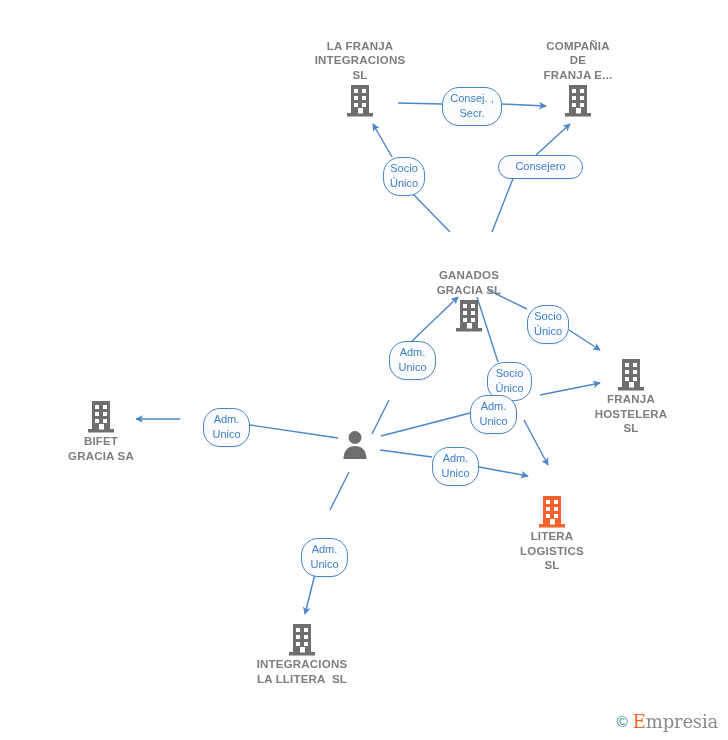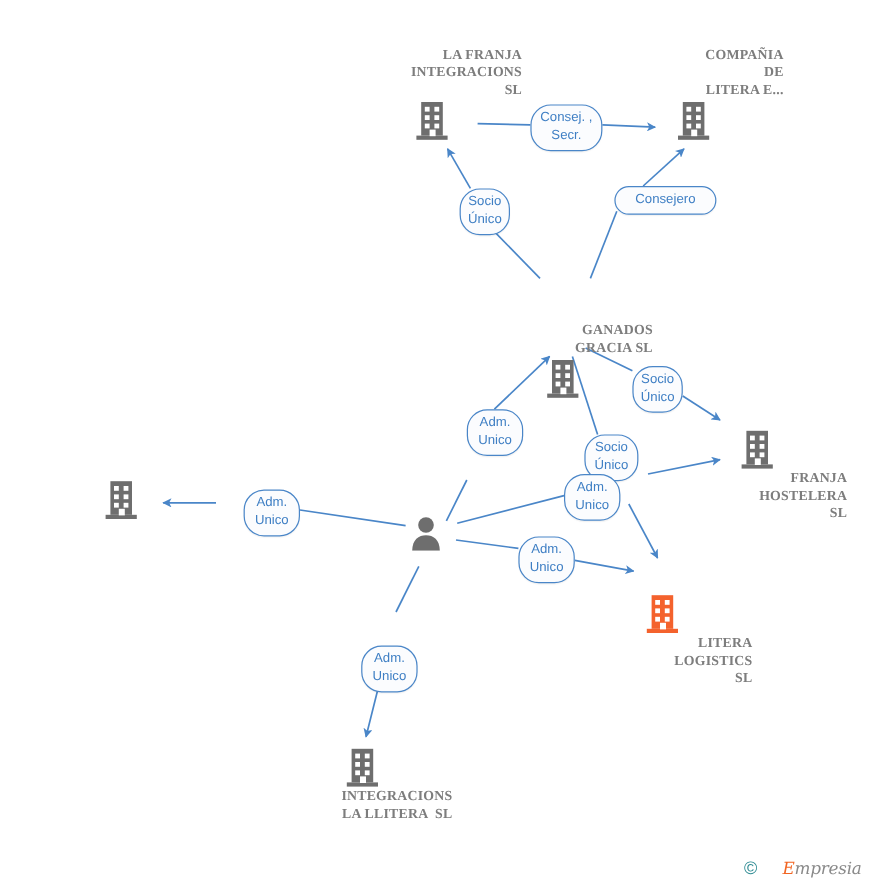--- a/index.html
+++ b/index.html
@@ -19,23 +19,22 @@
   }
   #edge-layer {
     position: absolute;
     left: 0;
     top: 0;
     width: 728px;
     height: 740px;
   }
   .node {
     position: absolute;
-    text-align: right;
+    text-align: center;
     user-select: none;
-    font-family: Liberation Serif, serif;
   }
   .node-icon {
     display: block;
     margin: 0 auto;
   }
   .node-label {
     display: block;
     font-size: 11.5px;
     line-height: 14.5px;
     color: #7d7d7d;
@@ -80,24 +79,22 @@
     gap: 5px;
     font-size: 17px;
   }
   #watermark .wm-c {
     color: #2e8b93;
     font-size: 15px;
   }
   #watermark .wm-text {
     color: #f26522;
     font-family: "DejaVu Serif", serif;
-    font-style: italic;
-    font-size: 14px;
+    font-size: 18px;
     letter-spacing: -0.2px;
-    margin-left: 16px;
   }
   #watermark .wm-text .wm-rest {
     color: #8a8a8a;
   }
 </style>
 </head>
 <body>
 
 <div id="graph-canvas">
 
@@ -144,21 +141,21 @@
     <rect x="9" y="12" width="4" height="4" fill="#fff"></rect>
     <rect x="17" y="12" width="4" height="4" fill="#fff"></rect>
     <rect x="9" y="19" width="4" height="4" fill="#fff"></rect>
     <rect x="17" y="19" width="4" height="4" fill="#fff"></rect>
     <rect x="13" y="24" width="5" height="5.5" fill="#fff"></rect>
   </svg>
       </div>
       <div class="node company label-above" style="width: 150px; left: 503px; top: 38.5px;">
         <span class="node-label">COMPAÑIA
 DE
-LITERA E...</span>
+FRANJA E...</span>
         <svg class="node-icon" width="30" height="34" viewBox="0 0 30 34">
     <rect x="6" y="1" width="18" height="28" fill="#6e6e6e"></rect>
     <rect x="2" y="29" width="26" height="3.5" fill="#6e6e6e"></rect>
     <rect x="9" y="5" width="4" height="4" fill="#fff"></rect>
     <rect x="17" y="5" width="4" height="4" fill="#fff"></rect>
     <rect x="9" y="12" width="4" height="4" fill="#fff"></rect>
     <rect x="17" y="12" width="4" height="4" fill="#fff"></rect>
     <rect x="9" y="19" width="4" height="4" fill="#fff"></rect>
     <rect x="17" y="19" width="4" height="4" fill="#fff"></rect>
     <rect x="13" y="24" width="5" height="5.5" fill="#fff"></rect>
@@ -200,20 +197,22 @@
     <rect x="6" y="1" width="18" height="28" fill="#6e6e6e"></rect>
     <rect x="2" y="29" width="26" height="3.5" fill="#6e6e6e"></rect>
     <rect x="9" y="5" width="4" height="4" fill="#fff"></rect>
     <rect x="17" y="5" width="4" height="4" fill="#fff"></rect>
     <rect x="9" y="12" width="4" height="4" fill="#fff"></rect>
     <rect x="17" y="12" width="4" height="4" fill="#fff"></rect>
     <rect x="9" y="19" width="4" height="4" fill="#fff"></rect>
     <rect x="17" y="19" width="4" height="4" fill="#fff"></rect>
     <rect x="13" y="24" width="5" height="5.5" fill="#fff"></rect>
   </svg>
+        <span class="node-label">BIFET
+GRACIA SA</span>
       </div>
       <div class="node person" style="width: 150px; left: 280px; top: 429px;">
         <svg class="node-icon" width="30" height="30" viewBox="0 0 30 30">
     <circle cx="15" cy="8.5" r="6.5" fill="#6e6e6e"></circle>
     <path d="M3.5 30 C3.5 20.5 9 17 15 17 C21 17 26.5 20.5 26.5 30 Z" fill="#6e6e6e"></path>
   </svg>
       </div>
       <div class="node company focus" style="width: 150px; left: 477px; top: 495px;">
         <svg class="node-icon" width="30" height="34" viewBox="0 0 30 34">
     <rect x="6" y="1" width="18" height="28" fill="#f4622d"></rect>
@@ -244,21 +243,21 @@
   </svg>
         <span class="node-label">INTEGRACIONS
 LA LLITERA  SL</span>
       </div>
     </div>
   <div id="label-layer">
       <div class="edge-label" style="left: 442px; top: 87px; width: 60px; min-height: 35px;">Consej. ,
 Secr.</div>
       <div class="edge-label" style="left: 383px; top: 157px; width: 42px; min-height: 36px;">Socio
 Único</div>
-      <div class="edge-label" style="left: 512px; top: 155px; width: 85px; min-height: 21px;">Consejero</div>
+      <div class="edge-label" style="left: 498px; top: 155px; width: 85px; min-height: 21px;">Consejero</div>
       <div class="edge-label" style="left: 389px; top: 341px; width: 47px; min-height: 36px;">Adm.
 Unico</div>
       <div class="edge-label" style="left: 527px; top: 305px; width: 42px; min-height: 36px;">Socio
 Único</div>
       <div class="edge-label" style="left: 487px; top: 362px; width: 45px; min-height: 36px;">Socio
 Único</div>
       <div class="edge-label" style="left: 470px; top: 395px; width: 47px; min-height: 36px;">Adm.
 Unico</div>
       <div class="edge-label" style="left: 203px; top: 408px; width: 47px; min-height: 36px;">Adm.
 Unico</div>

